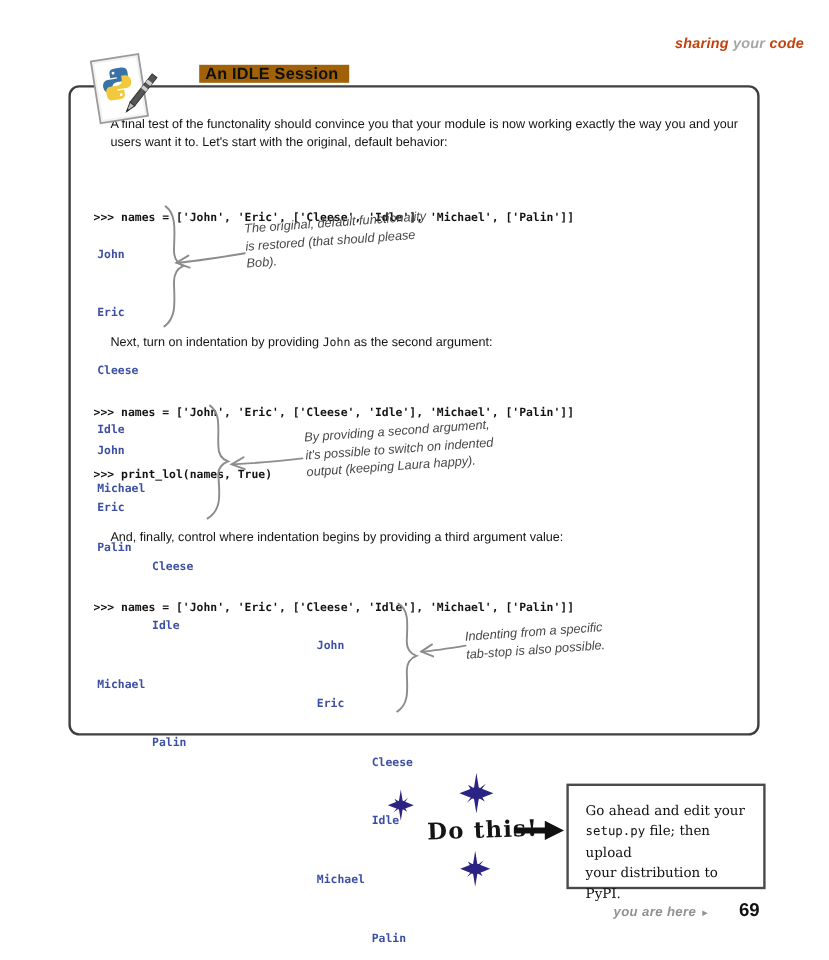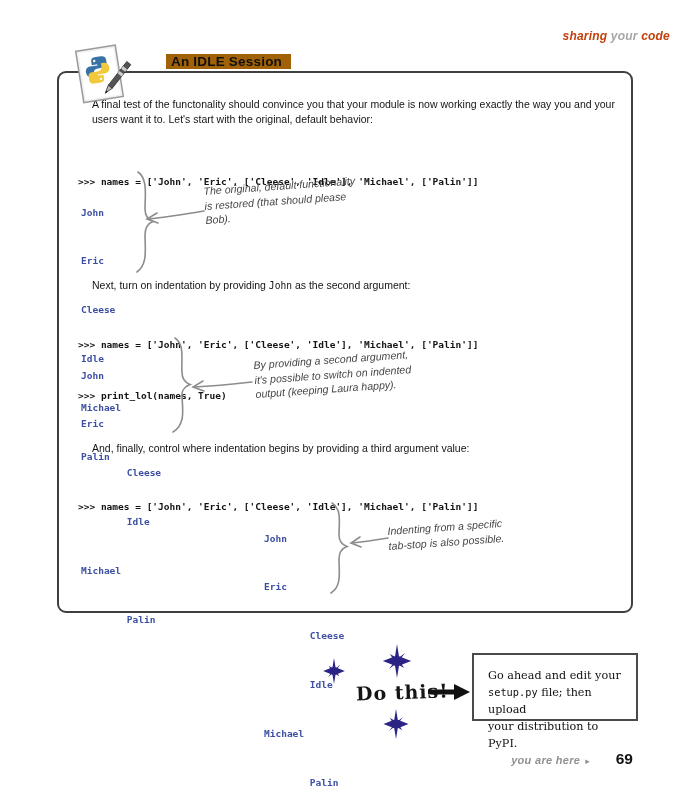--- a/index.html
+++ b/index.html
@@ -40,21 +40,21 @@
   .note1 { left:203px; top:184px; }
   .note2 { left:253px; top:358px; }
   .note3 { left:387px; top:524px; }
 
   
   .star { position:absolute; }
   .star svg { display:block; }
   .do-this-label { position:absolute; left:356px; top:681px; font-family:"DejaVu Serif", serif;
                    font-weight:bold; font-size:19px; color:#151515; transform:rotate(-2deg); letter-spacing:1px; }
   .big-arrow { position:absolute; left:428px; top:684px; }
-  .note-box { position:absolute; left:472px; top:653px; width:166px; height:68px;
+  .note-box { position:absolute; left:472px; top:653px; width:166px; height:88px;
               border:2px solid #4a4a4a; background:#fff; padding:12px 8px 0 14px;
               font-family:"DejaVu Serif", serif; font-size:11.2px; line-height:17px; color:#101010; }
   .note-box .mono { font-family:"DejaVu Sans Mono", monospace; font-size:10.3px; }
 
   
   .footer { position:absolute; top:750px; right:58px; display:flex; align-items:baseline; }
   .you-are-here { font-size:11px; font-style:italic; font-weight:bold; color:#919191; letter-spacing:.3px; }
   .footer-tri { font-size:9px; color:#919191; margin-left:5px; }
   .page-number { font-size:15.5px; font-weight:bold; color:#111; margin-left:26px; }
 </style>

